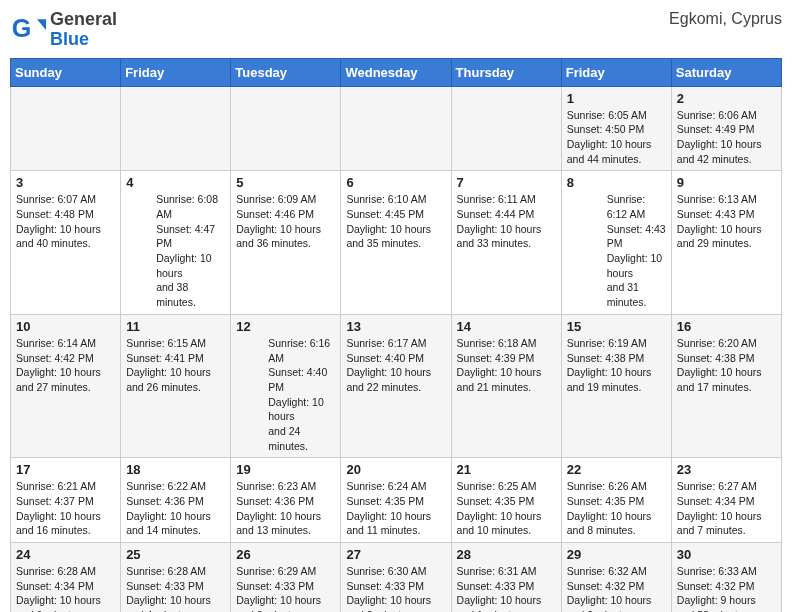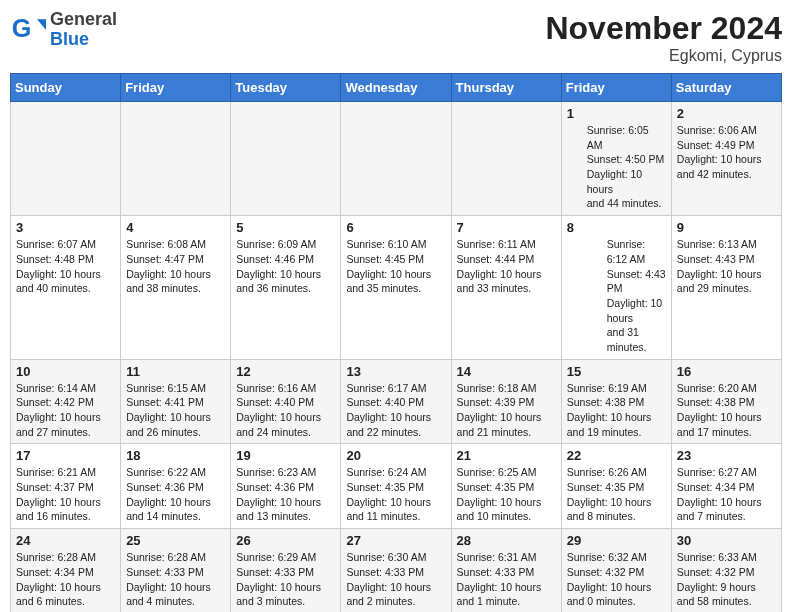--- a/index.html
+++ b/index.html
@@ -95,21 +95,20 @@
     <svg class="logo-icon" viewBox="0 0 40 40">
       <text x="2" y="28" font-size="28" fill="#1a6ec8" font-weight="bold">G</text>
       <polygon points="30,8 40,8 40,20" fill="#1a6ec8"></polygon>
     </svg>
     <div class="logo-text">
       <span class="general">General</span>
       <span class="blue">Blue</span>
     </div>
   </div>
   <div class="title-block">
-    <h1>November 2024</h1>
     <h2>Egkomi, Cyprus</h2>
   </div>
 </div>
 
 <table>
   <thead>
     <tr>
     <th>Sunday</th>
         <th>Friday</th>
         <th>Tuesday</th>
@@ -121,21 +120,21 @@
   </thead>
   <tbody id="calendar-body">
   <tr>
         <td class="empty"></td>
         <td class="empty"></td>
         <td class="empty"></td>
         <td class="empty"></td>
         <td class="empty"></td>
         <td>
           <span class="day-num">1</span>
-          <div class="cell-info" style="white-space: pre-line; margin-left: 20px;">Sunrise: 6:05 AM
+          <div class="cell-info" style="white-space: pre-line;">Sunrise: 6:05 AM
 Sunset: 4:50 PM
 Daylight: 10 hours
 and 44 minutes.</div>
         </td>
         <td>
           <span class="day-num">2</span>
           <div class="cell-info" style="white-space: pre-line;">Sunrise: 6:06 AM
 Sunset: 4:49 PM
 Daylight: 10 hours
 and 42 minutes.</div>
@@ -144,21 +143,21 @@
       <tr>
         <td>
           <span class="day-num">3</span>
           <div class="cell-info" style="white-space: pre-line;">Sunrise: 6:07 AM
 Sunset: 4:48 PM
 Daylight: 10 hours
 and 40 minutes.</div>
         </td>
         <td>
           <span class="day-num">4</span>
-          <div class="cell-info" style="white-space: pre-line;">Sunrise: 6:08 AM
+          <div class="cell-info" style="white-space: pre-line; margin-left: 30px;">Sunrise: 6:08 AM
 Sunset: 4:47 PM
 Daylight: 10 hours
 and 38 minutes.</div>
         </td>
         <td>
           <span class="day-num">5</span>
           <div class="cell-info" style="white-space: pre-line;">Sunrise: 6:09 AM
 Sunset: 4:46 PM
 Daylight: 10 hours
 and 36 minutes.</div>
@@ -202,21 +201,21 @@
         </td>
         <td>
           <span class="day-num">11</span>
           <div class="cell-info" style="white-space: pre-line;">Sunrise: 6:15 AM
 Sunset: 4:41 PM
 Daylight: 10 hours
 and 26 minutes.</div>
         </td>
         <td>
           <span class="day-num">12</span>
-          <div class="cell-info" style="white-space: pre-line;">Sunrise: 6:16 AM
+          <div class="cell-info" style="white-space: pre-line; margin-left: 32px;">Sunrise: 6:16 AM
 Sunset: 4:40 PM
 Daylight: 10 hours
 and 24 minutes.</div>
         </td>
         <td>
           <span class="day-num">13</span>
           <div class="cell-info" style="white-space: pre-line;">Sunrise: 6:17 AM
 Sunset: 4:40 PM
 Daylight: 10 hours
 and 22 minutes.</div>

